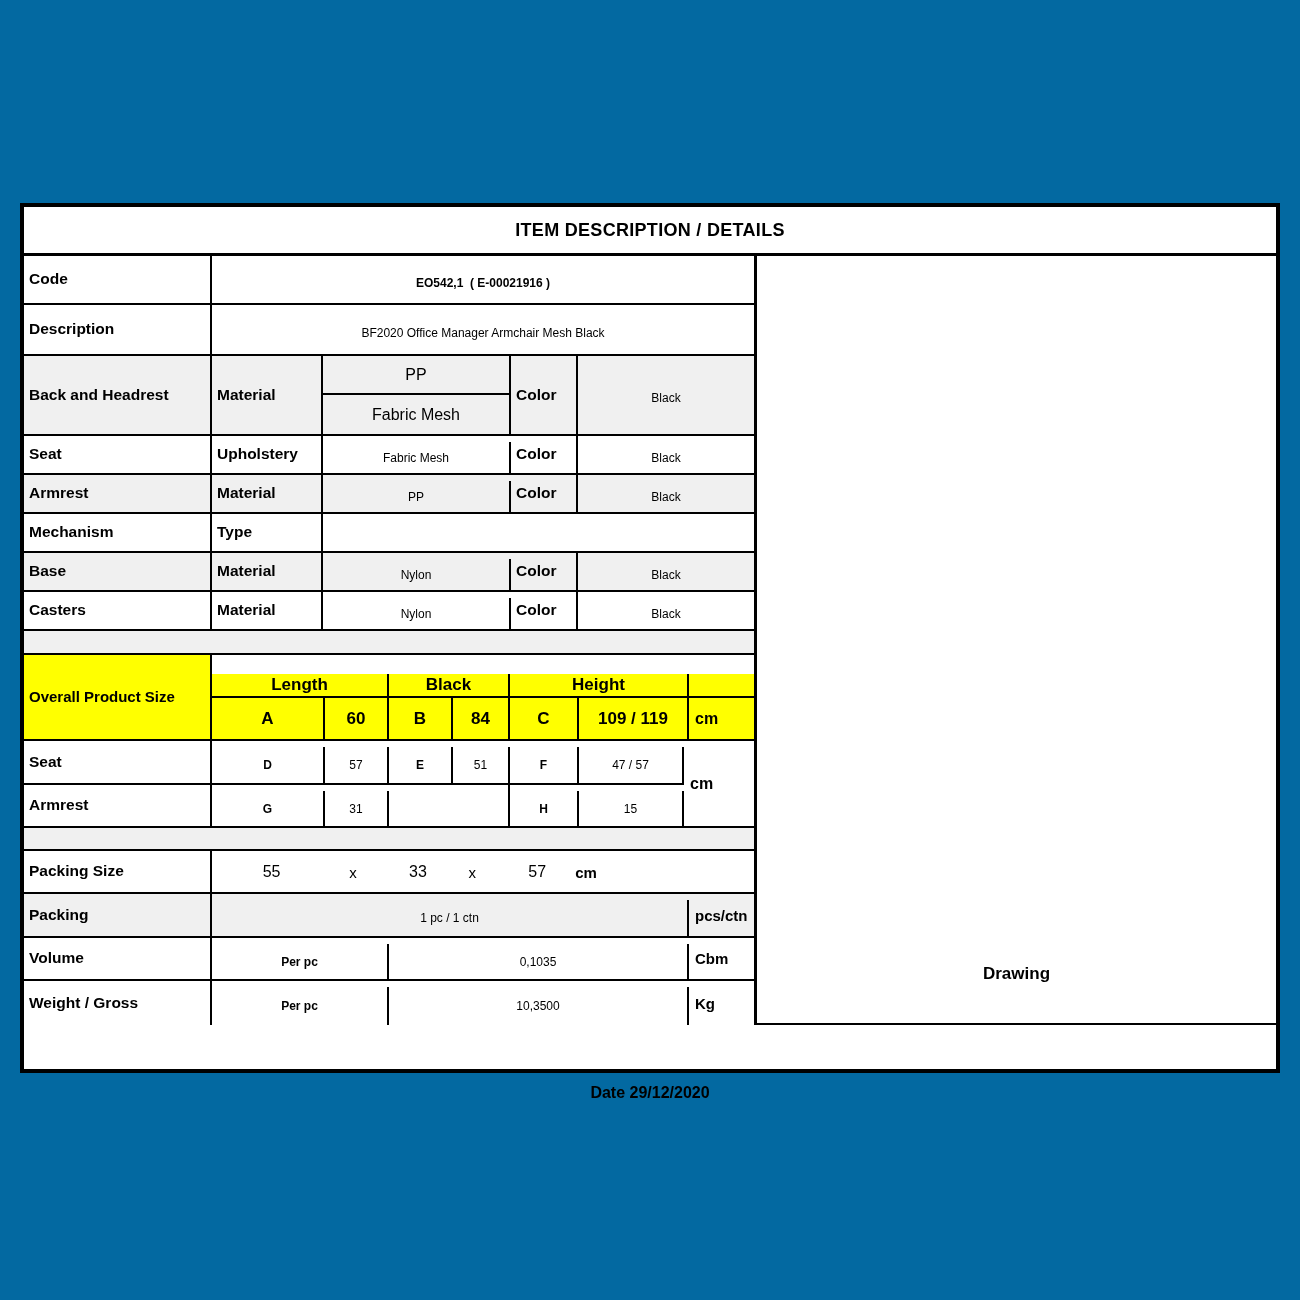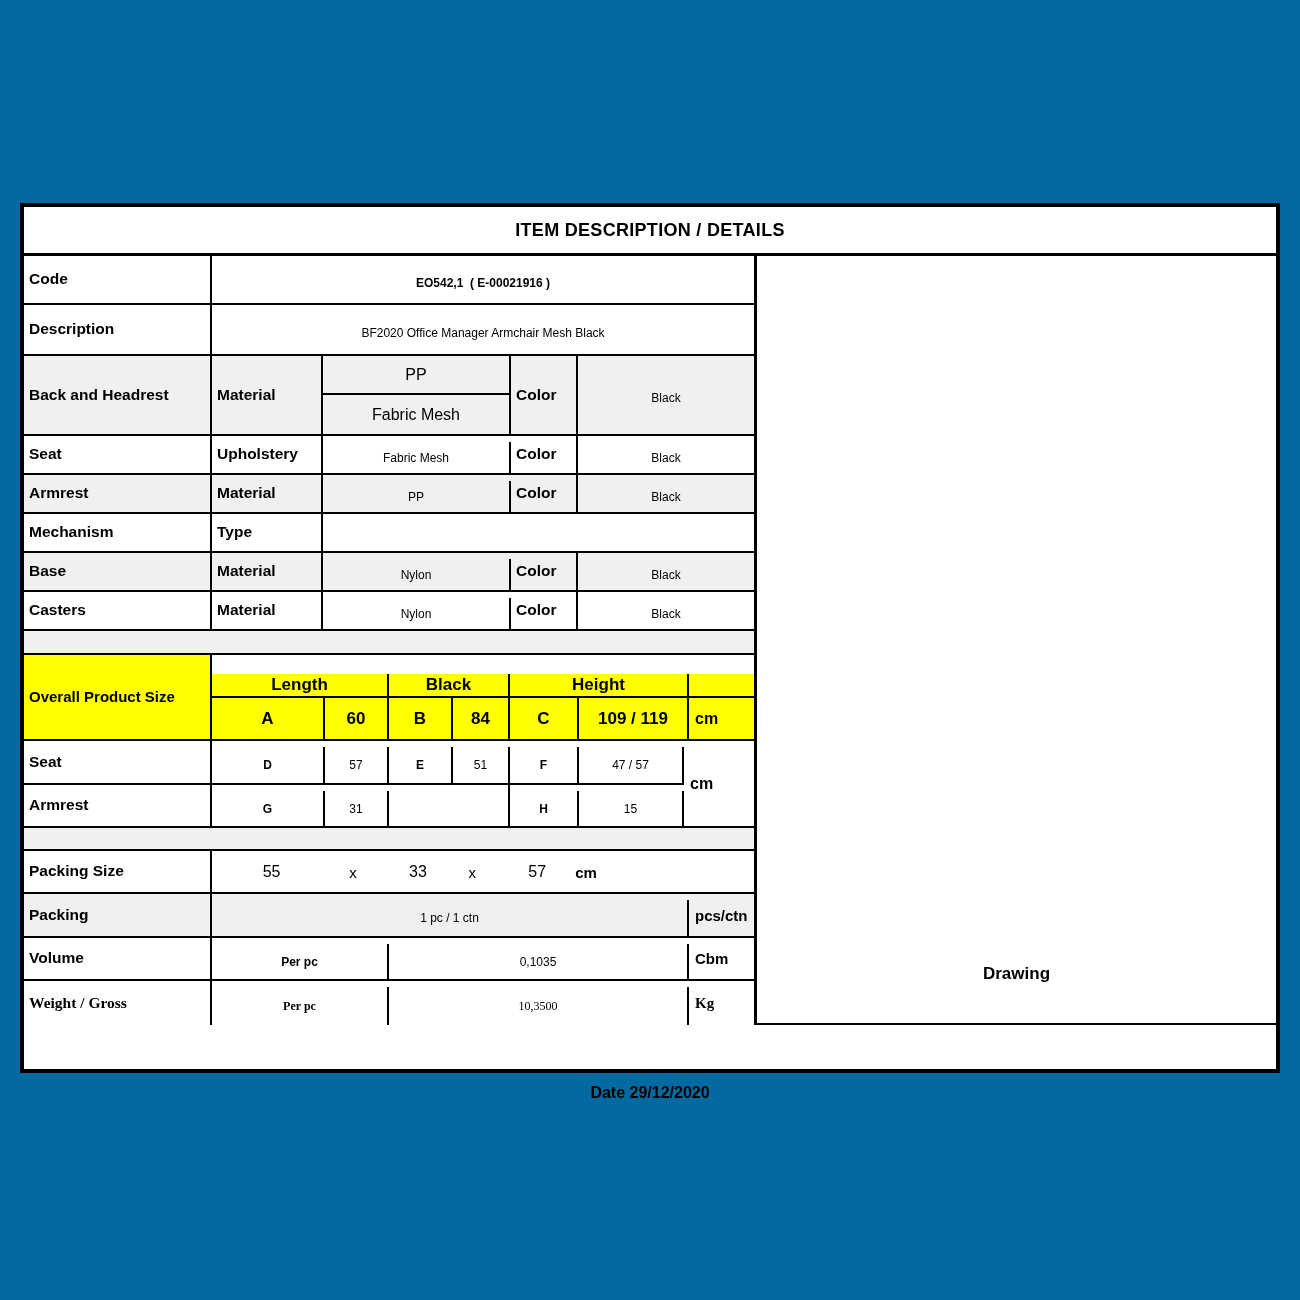--- a/index.html
+++ b/index.html
@@ -21,21 +21,21 @@
   .pre { white-space:pre; }
   .unit { font-weight:bold; padding-left:6px; font-size:15px; }
   .hdr { font-weight:bold; justify-content:center; font-size:17px; }
   .w188{width:188px;flex:none} .w111{width:111px;flex:none} .w67{width:67px;flex:none}
   .w113{width:113px;flex:none} .w64{width:64px;flex:none} .w57{width:57px;flex:none}
   .w69{width:69px;flex:none} .w121{width:121px;flex:none} .w177{width:177px;flex:none}
   .w179{width:179px;flex:none} .w300{width:300px;flex:none} .w477{width:477px;flex:none}
   .flex1 { flex:1; }
   .h49{height:49px}.h51{height:51px}.h80{height:80px}.h39{height:39px}.h24{height:24px}
   .h23{height:23px}.h43{height:43px}.h44{height:44px}
-  .nb { border-bottom:none;font-family:Liberation Serif, serif; }
+  .nb { border-bottom:none; }
   .col { display:flex; flex-direction:column; width:188px; flex:none; }
   .half { height:50%; border-right:2px solid #000; display:flex; align-items:center; justify-content:center; font-size:16px; }
   .half.bb { border-bottom:2px solid #000; }
   .ysec { height:86px; border-bottom:2px solid #000; display:flex; }
   .ycol { flex:1; display:flex; flex-direction:column; }
   .yrow { display:flex; }
   .yrow1 { height:43px; }
   .yrow1 .cell { border-bottom:2px solid #000;margin-top:19px; }
   .yrow2 { flex:1; }
   .ssec { height:87px; border-bottom:2px solid #000; display:flex; }

